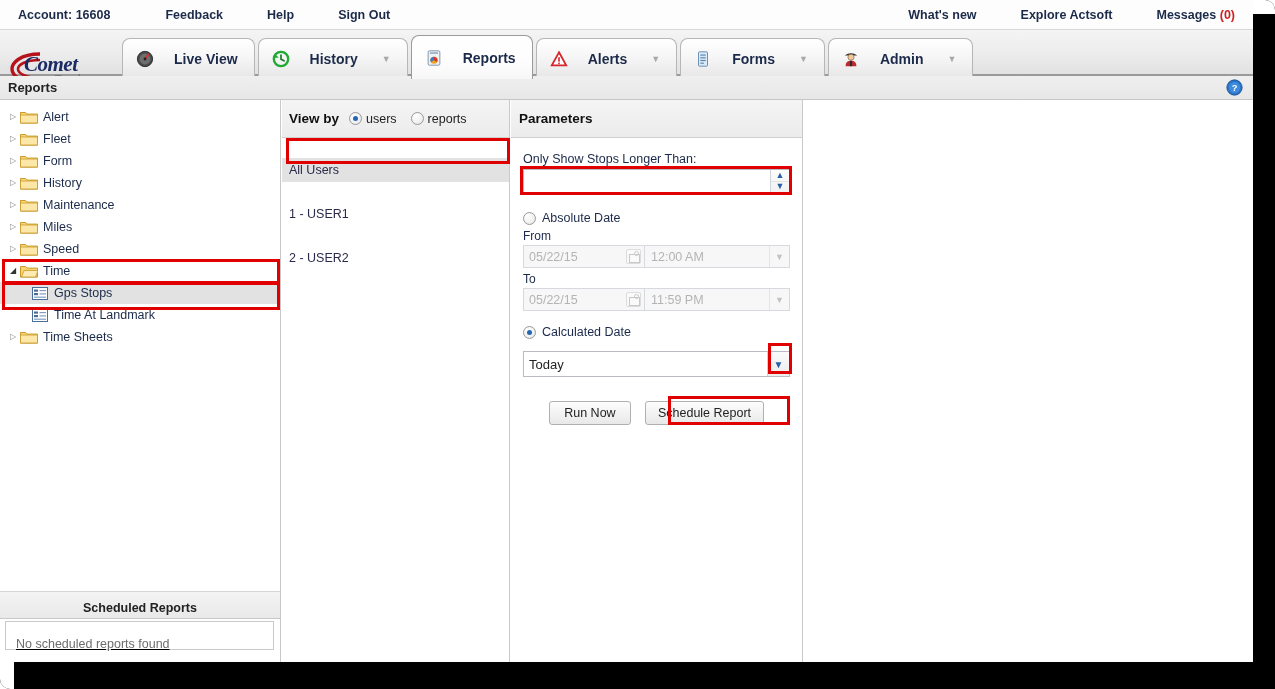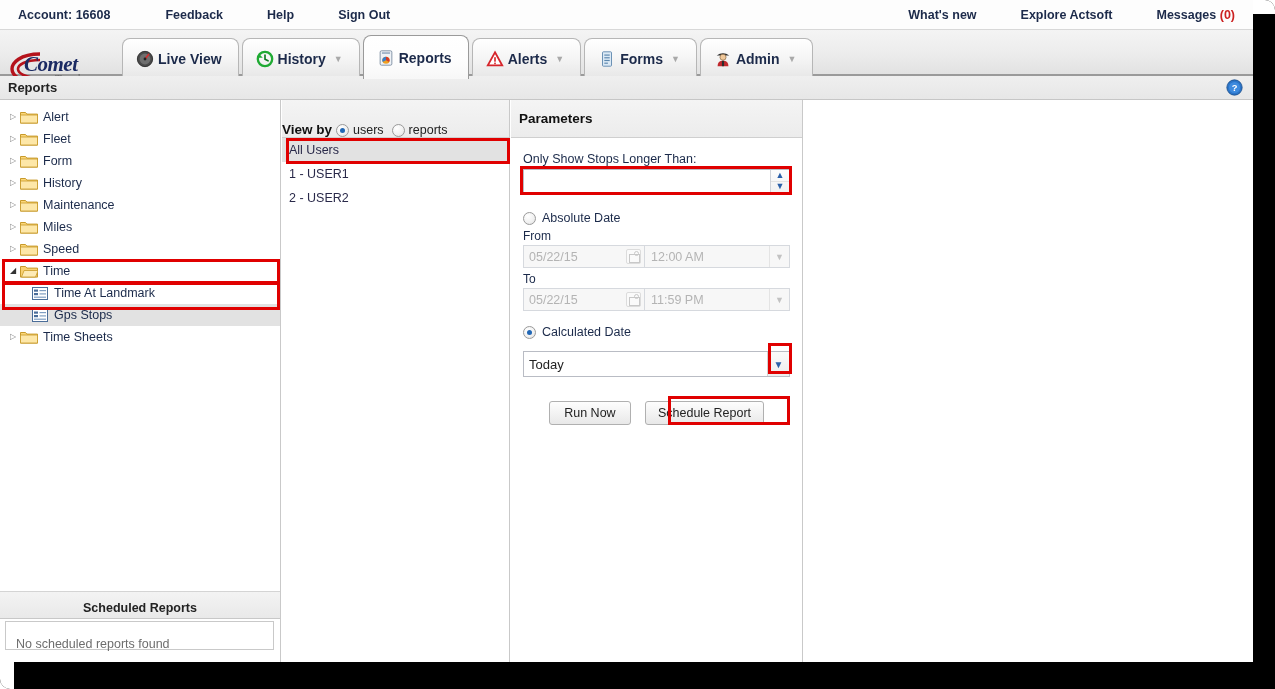--- a/index.html
+++ b/index.html
@@ -79,21 +79,21 @@
     position: absolute; left: 46px; top: 22px;
     font-family: "Liberation Serif", serif;
     font-size: 12.5px; font-style: italic; color: #6b6b6b;
   }
   .logo .swoosh { position: absolute; left: 2px; top: 1px; }
 
   .tabs { position: absolute; left: 122px; top: 5px; display: flex; align-items: flex-end; }
   .tab {
     position: relative;
     height: 41px;
-    display: flex; align-items: center; gap: 4px;
+    display: flex; align-items: center; gap: 20px;
     padding: 0 16px 0 13px;
     margin-right: 3px;
     border: 1px solid #b6b6b6;
     border-bottom: none;
     border-radius: 8px 8px 0 0;
     background: linear-gradient(to bottom, #ffffff 0%, #f6f6f6 45%, #e6e6e6 100%);
     font-size: 14px; font-weight: bold; color: #1c2a4a;
     cursor: pointer; white-space: nowrap;
   }
   .tab.active {
@@ -163,50 +163,52 @@
     background: linear-gradient(to bottom, #f3f3f3 0%, #e9e9e9 100%);
     border-top: 1px solid #d4d4d4; border-bottom: 1px solid #c8c8c8;
     display: flex; align-items: flex-end; justify-content: center;
     padding-bottom: 3px;
     font-size: 12.5px; font-weight: bold; color: #222;
   }
   .sched-body {
     position: absolute; left: 5px; right: 6px; top: 521px; bottom: 12px;
     background: #fff; border: 1px solid #c9c9c9;
     padding: 12px 0 0 10px;
+    text-decoration: underline;
   }
   .sched-empty { font-size: 12.5px; color: #6d6d6d; }
 
   
   .userpanel {
     position: absolute; left: 282px; top: 0; width: 228px; height: 562px;
     border-right: 1px solid #c9c9c9;
     background: #fff;
   }
   .viewby {
-    height: 38px; display: flex; align-items: flex-end; 
+    height: 38px; display: flex; align-items: center; gap: 6px;
+    padding-left: 7px;
     background: linear-gradient(to bottom, #f4f4f4 0%, #ececec 100%);
     border-bottom: 1px solid #cfcfcf;
   }
   .viewby .vlabel { font-size: 13.5px; font-weight: bold; color: #111; margin-right: 4px; }
   .radio-wrap { display: flex; align-items: center; gap: 4px; cursor: pointer; }
   .radio-wrap .rlabel { font-size: 12.5px; color: #222; }
   .radio {
     width: 13px; height: 13px; border-radius: 50%;
     background: radial-gradient(circle at 35% 30%, #ffffff 0%, #f0f0f0 60%, #dcdcdc 100%);
     border: 1px solid #9a9a9a; position: relative; display: inline-block;
   }
   .radio.on::after {
     content: ""; position: absolute; left: 3px; top: 3px;
     width: 5px; height: 5px; border-radius: 50%; background: #2167b5;
   }
   .userlist { padding-top: 0; }
   .urow {
     height: 24px; display: flex; align-items: center;
-    padding-left: 7px; font-size: 12.5px; color: #2a2a4a; cursor: pointer;
+    padding-left: 7px; font-size: 12.5px; color: #2a2a4a; cursor: pointer; margin-top: 20px;
   }
   .urow.sel { background: #e2e2e2; }
 
   
   .parampanel {
     position: absolute; left: 511px; top: 0; width: 292px; height: 562px;
     border-right: 1px solid #c9c9c9;
     background: #fff;
   }
   .paramhdr {
@@ -476,41 +478,41 @@
               <span class="lbl">Speed</span>
             </div>
             <div class="tnode">
               <span class="arrow open">◢</span>
               <svg class="folder" viewBox="0 0 18 14">
                 <path d="M0.5 2.5 h5 l1.4 1.6 h10.6 v9 h-17 z" fill="#f9d271" stroke="#c89a2a" stroke-width="1"></path>
                 <path d="M1.5 13 l2.6 -6.5 h14 l-2.6 6.5 z" fill="#fdebb6" stroke="#c89a2a" stroke-width="0.8"></path>
               </svg>
               <span class="lbl">Time</span>
             </div>
+            <div class="tnode leaf sel">
+              <svg class="rpticon" viewBox="0 0 16 13">
+                <rect x="0.5" y="0.5" width="15" height="12" fill="#ffffff" stroke="#4a6d99" stroke-width="1"></rect>
+                <rect x="2" y="2.5" width="4" height="2.2" fill="#4a6d99"></rect>
+                <rect x="2" y="6" width="4" height="2.2" fill="#4a6d99"></rect>
+                <rect x="7.5" y="3" width="6.5" height="1.2" fill="#7f9ec2"></rect>
+                <rect x="7.5" y="6.3" width="6.5" height="1.2" fill="#7f9ec2"></rect>
+                <rect x="2" y="9.6" width="12" height="1.2" fill="#7f9ec2"></rect>
+              </svg>
+              <span class="lbl">Gps Stops</span>
+            </div>
             <div class="tnode leaf">
               <svg class="rpticon" viewBox="0 0 16 13">
                 <rect x="0.5" y="0.5" width="15" height="12" fill="#ffffff" stroke="#4a6d99" stroke-width="1"></rect>
                 <rect x="2" y="2.5" width="4" height="2.2" fill="#4a6d99"></rect>
                 <rect x="2" y="6" width="4" height="2.2" fill="#4a6d99"></rect>
                 <rect x="7.5" y="3" width="6.5" height="1.2" fill="#7f9ec2"></rect>
                 <rect x="7.5" y="6.3" width="6.5" height="1.2" fill="#7f9ec2"></rect>
                 <rect x="2" y="9.6" width="12" height="1.2" fill="#7f9ec2"></rect>
               </svg>
               <span class="lbl">Time At Landmark</span>
-            </div>
-            <div class="tnode leaf sel">
-              <svg class="rpticon" viewBox="0 0 16 13">
-                <rect x="0.5" y="0.5" width="15" height="12" fill="#ffffff" stroke="#4a6d99" stroke-width="1"></rect>
-                <rect x="2" y="2.5" width="4" height="2.2" fill="#4a6d99"></rect>
-                <rect x="2" y="6" width="4" height="2.2" fill="#4a6d99"></rect>
-                <rect x="7.5" y="3" width="6.5" height="1.2" fill="#7f9ec2"></rect>
-                <rect x="7.5" y="6.3" width="6.5" height="1.2" fill="#7f9ec2"></rect>
-                <rect x="2" y="9.6" width="12" height="1.2" fill="#7f9ec2"></rect>
-              </svg>
-              <span class="lbl">Gps Stops</span>
             </div>
             <div class="tnode">
               <span class="arrow">▷</span>
               <svg class="folder" viewBox="0 0 18 14">
                 <path d="M0.5 2.5 h5 l1.4 1.6 h10.6 v9 h-17 z" fill="#fcd77a" stroke="#c89a2a" stroke-width="1"></path>
                 <path d="M0.5 5 h17 v8 h-17 z" fill="#fde7a8" stroke="#c89a2a" stroke-width="0.8"></path>
               </svg>
               <span class="lbl">Time Sheets</span>
             </div>
           </div>

